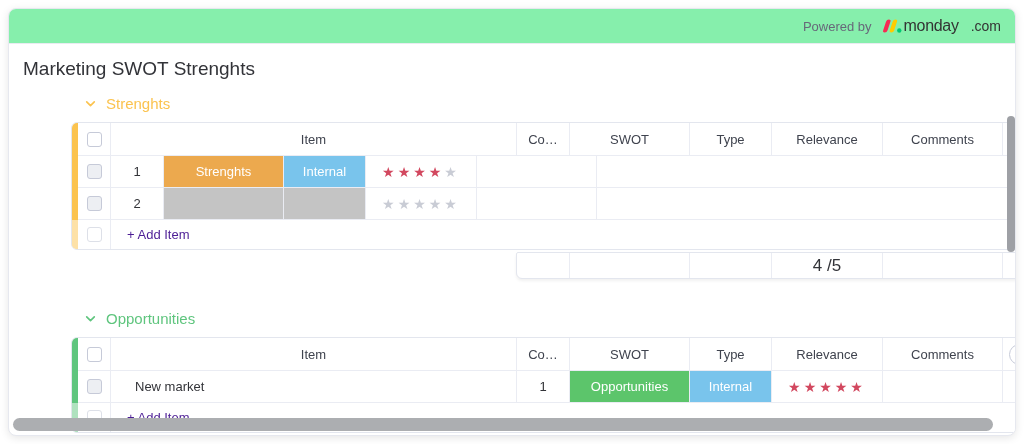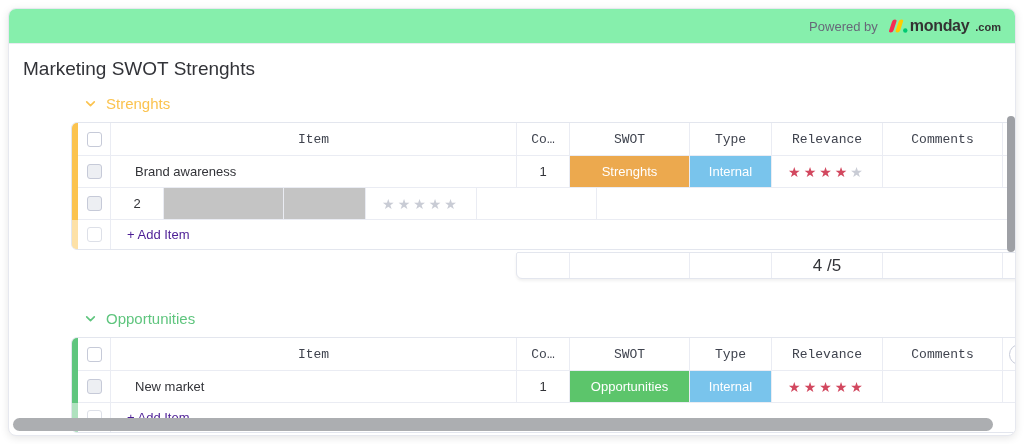--- a/index.html
+++ b/index.html
@@ -2,40 +2,40 @@
 <html><head>
 <meta charset="utf-8">
 <style>
   html,body{margin:0;padding:0;background:#fff;}
   body{width:1024px;height:444px;position:relative;font-family:"Liberation Sans","DejaVu Sans",sans-serif;overflow:hidden;}
   .card{position:absolute;left:8px;top:8px;width:1008px;height:428px;background:#fff;border:1px solid #E6E8EF;border-radius:8px;box-shadow:0 2px 8px rgba(0,0,0,.10);box-sizing:border-box;overflow:hidden;}
   .topbar{height:34px;background:#86efac;border-bottom:1px solid #E9EBF1;display:flex;align-items:center;justify-content:flex-end;padding-right:14px;gap:7px;}
   .powered{font-size:13px;color:#676879;}
   .logo{display:flex;align-items:baseline;text-decoration:none;cursor:pointer;}
   .logo svg{align-self:center;margin-right:2px;}
-  .brand{font-size:16px;font-weight:700;color:#333333;letter-spacing:-.3px;}
-  .tld{font-size:11px;color:#333333;margin-left:6px;font-weight:bold;}
+  .brand{font-size:16px;font-weight:400;color:#333333;letter-spacing:-.3px;}
+  .tld{font-size:14px;color:#333333;margin-left:12px;}
   .title{margin:14px 0 0 14px;font-size:19px;font-weight:400;color:#323338;}
   #groups{margin-top:2px;}
   .group{margin-left:34px;width:966px;position:relative;margin-top:12px;padding-left:28px;}
   .group + .group{margin-top:28px;}
   .group-header{display:flex;align-items:center;gap:9px;padding-left:13px;height:22px;margin-bottom:8px;cursor:pointer;}
   .group-title{font-size:15px;}
   .btable{position:relative;border:1px solid #E3E6EE;border-radius:6px 2px 2px 6px;background:#fff;box-sizing:border-box;width:966px;}
   .stripe{position:absolute;left:0;top:0;bottom:0;width:6px;border-radius:5px 0 0 5px;}
   .stripe-fade{position:absolute;left:0;bottom:0;width:6px;height:29px;background:rgba(255,255,255,.5);border-radius:0 0 0 5px;}
   .bt-row{display:flex;margin-left:6px;border-bottom:1px solid #EAECF3;}
   .bt-row:last-child{border-bottom:none;}
   .bt-row.header{height:32px;}
   .bt-row.data{height:31px;}
   .bt-row.add{height:29px;}
   .bt-cell{box-sizing:border-box;border-right:1px solid #EAECF3;display:flex;align-items:center;justify-content:center;font-size:13px;color:#323338;flex:none;height:100%;overflow:hidden;white-space:nowrap;}
   .bt-cell.last{border-right:none;}
   .bt-cell.item-cell{justify-content:flex-start;padding-left:24px;}
-  .header .bt-cell{color:#3f434e;font-family:Liberation Mono, monospace;}
+  .header .bt-cell{color:#3f434e;}
   .checkbox{width:15px;height:15px;border:1px solid #C6CAD8;border-radius:3px;background:#fff;box-sizing:border-box;cursor:pointer;}
   .data .checkbox{background:#EDEFF3;}
   .add .checkbox{border-color:#DDE0E8;}
   .badge{color:#fff;}
   .stars{letter-spacing:3px;font-size:14px;cursor:pointer;}
   .add-cell{flex:1;border-right:none;justify-content:flex-start;padding-left:16px;color:#4c1d95;cursor:pointer;}
   .plus-icon{width:19px;height:19px;border:1px solid #C6CAD8;border-radius:50%;color:#9aa0ad;display:flex;align-items:center;justify-content:center;font-size:14px;line-height:1;cursor:pointer;}
   .summary-row{display:flex;margin-left:445px;margin-top:2px;width:521px;height:27px;border:1px solid #E3E6EE;border-radius:2px 2px 5px 6px;box-sizing:border-box;background:#fff;box-shadow:0 2px 3px rgba(0,0,0,.06);}
   .sum-cell{box-sizing:border-box;border-right:1px solid #EAECF3;height:100%;display:flex;align-items:center;justify-content:center;font-size:17px;color:#323338;flex:none;}
   .sum-cell.last{border-right:none;}
@@ -85,21 +85,20 @@
             <div class="bt-cell" style="width: 111px;">Relevance</div>
             <div class="bt-cell" style="width: 120px;">Comments</div>
             <div class="bt-cell last" style="width: 33px;">
               <div class="plus-icon">+</div>
             </div>
           </div>
           <div class="bt-row data">
             <div class="bt-cell" style="width: 33px;">
               <div class="checkbox"></div>
             </div>
-            <div class="bt-cell item-cell" style="width: 406px;">Brand awareness</div>
             <div class="bt-cell" style="width: 53px;">1</div>
             <div class="bt-cell badge" style="width: 120px; background: rgb(236, 169, 78);">Strenghts</div>
             <div class="bt-cell badge" style="width: 82px; background: rgb(121, 196, 236);">Internal</div>
             <div class="bt-cell" style="width: 111px;">
               <span class="stars" style="color: rgb(210, 72, 95);">★★★★</span>
               <span class="stars" style="color: rgb(201, 204, 213);">★</span>
             </div>
             <div class="bt-cell" style="width: 120px;"></div>
             <div class="bt-cell last" style="width: 33px;"></div>
           </div>

